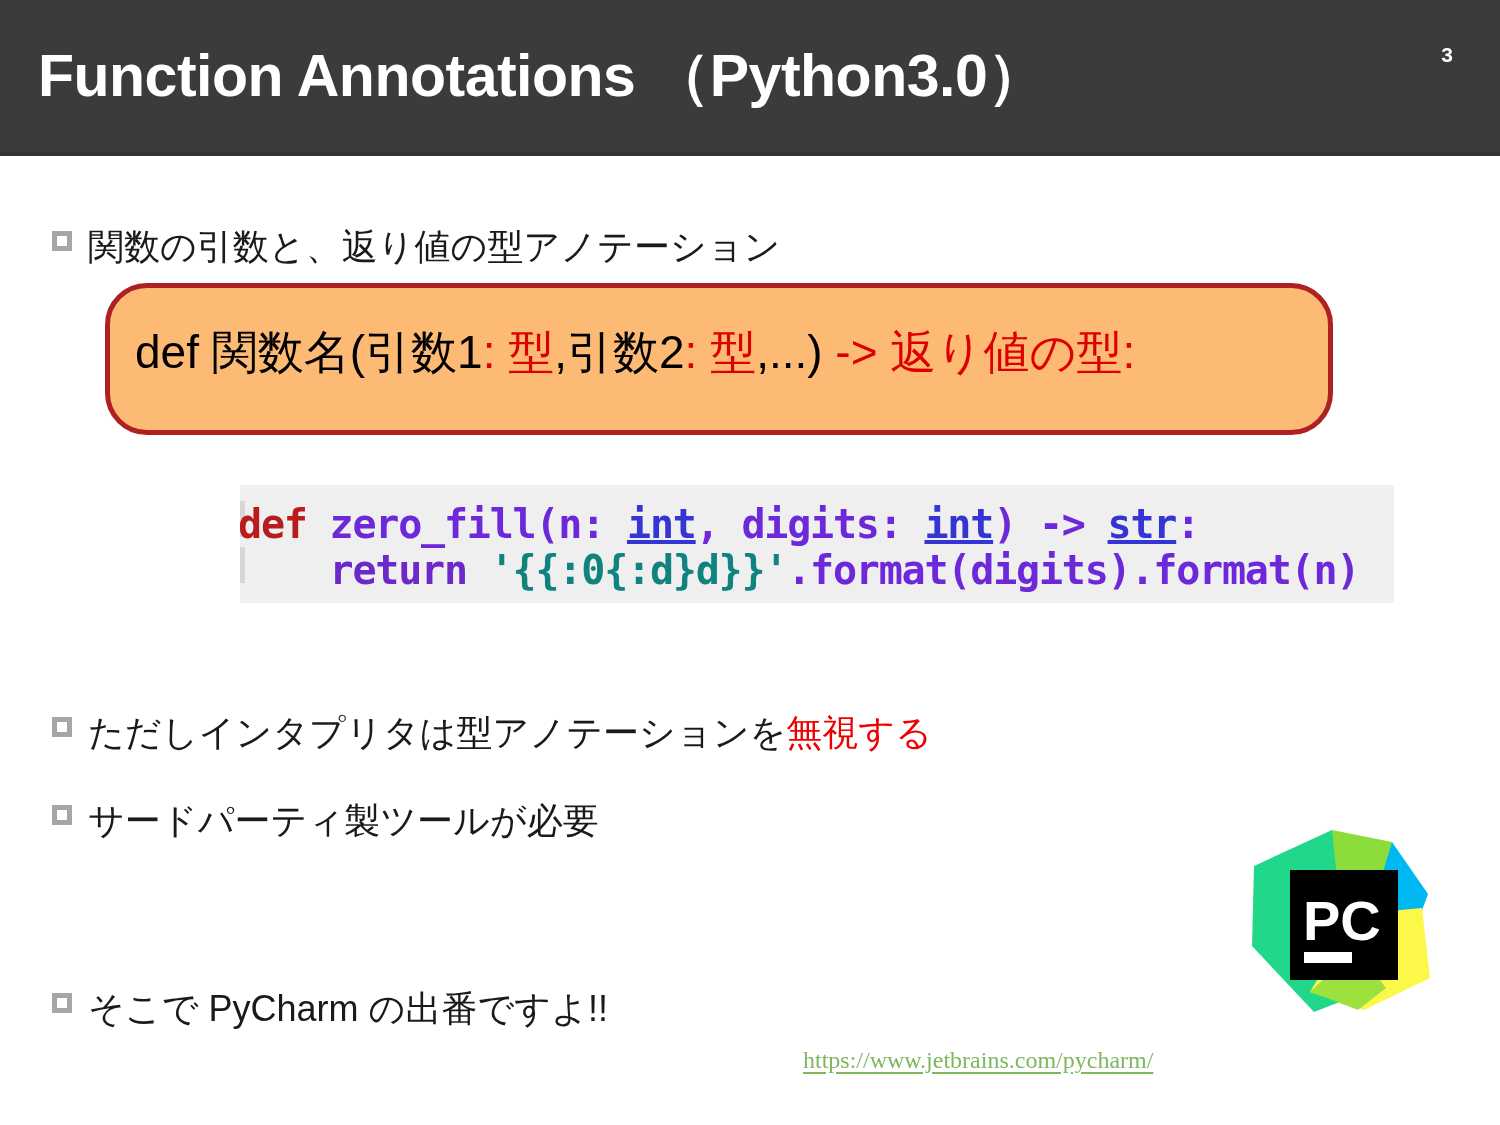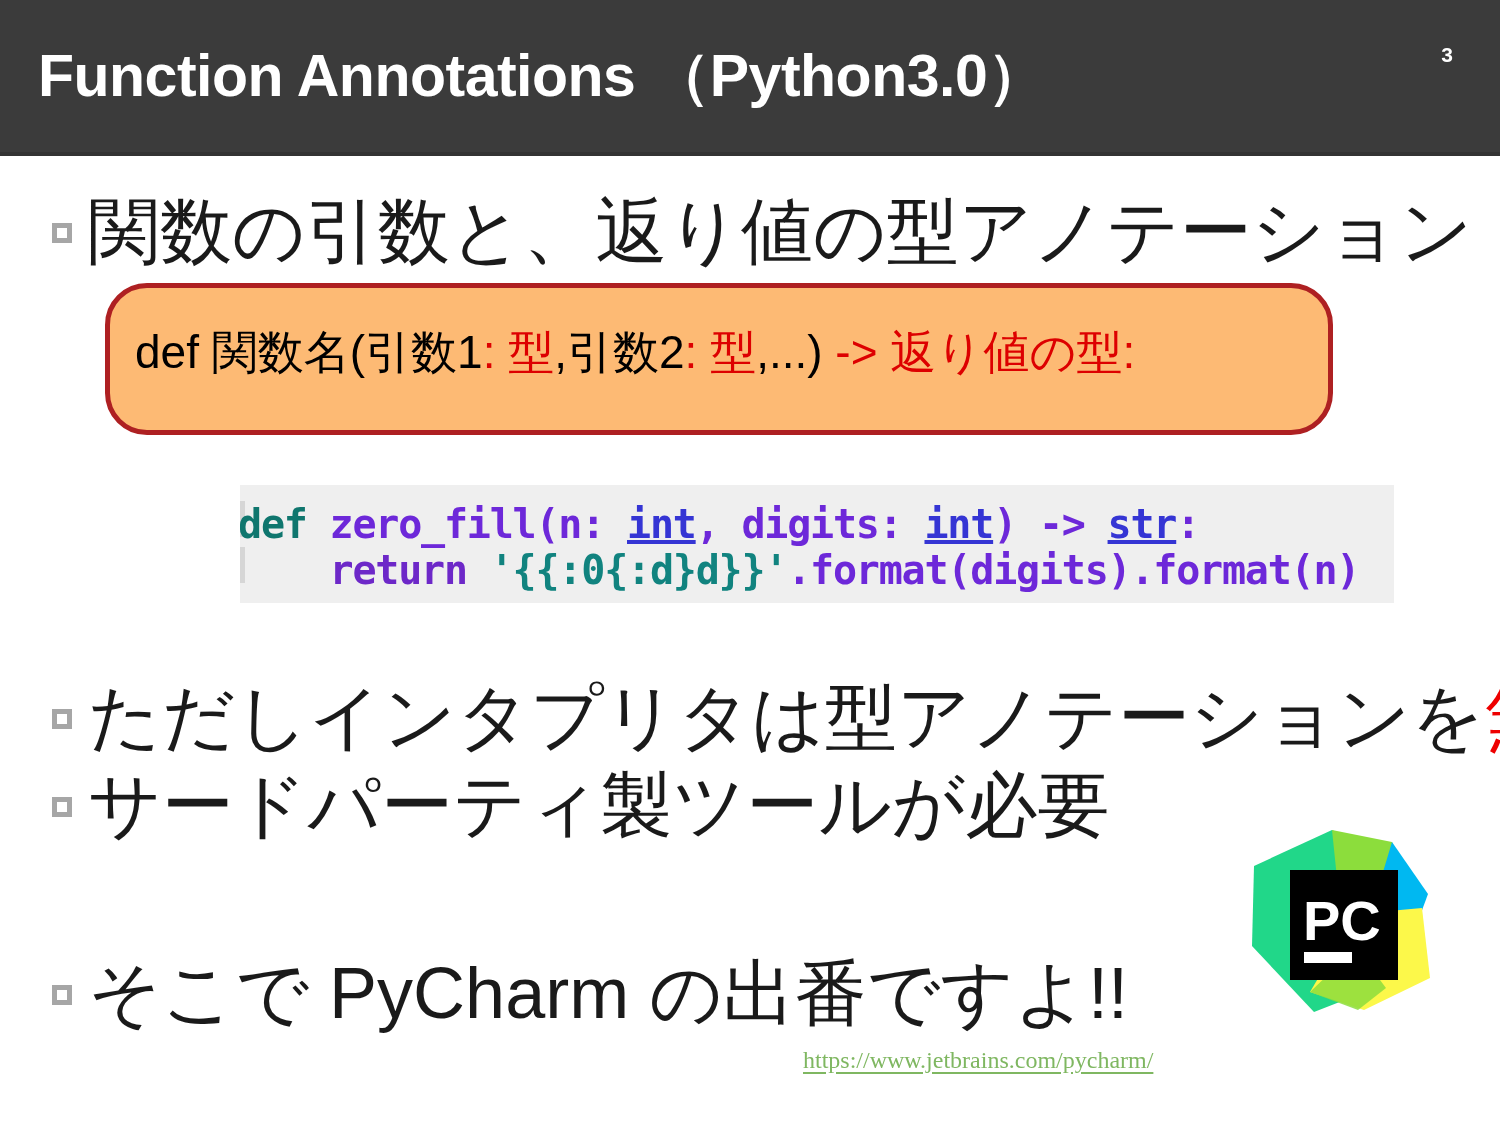--- a/index.html
+++ b/index.html
@@ -62,23 +62,24 @@
     height: 20px;
     border: 5px solid #a6a6a6;
     background: #ffffff;
     box-sizing: border-box;
     flex: 0 0 auto;
     margin-right: 16px;
     position: relative;
     top: 2px;
   }
   .bullet-text {
-    font-size: 72px;
+    font-size: 36px;
     line-height: 62px;
     color: #1a1a1a;
+    margin-top: 16px;
   }
   .bullet-text .red {
     color: #ee0000;
   }
 
   #bullet-1 { left: 52px; top: 200px; }
   #bullet-2 { left: 52px; top: 686px; }
   #bullet-3 { left: 52px; top: 774px; }
   #bullet-4 { left: 52px; top: 962px; }
 
@@ -137,21 +138,21 @@
     position: absolute;
     font-family: "DejaVu Sans Mono", "Liberation Mono", monospace;
     font-size: 40px;
     line-height: 46px;
     font-weight: bold;
     white-space: pre;
     letter-spacing: -1.2px;
   }
   #code-line-1 { left: -2px; top: 16px; }
   #code-line-2 { left: -2px; top: 62px; }
-  .tok-kw   { color: #0f766e; }
+  .tok-kw   { color: #b91c1c; }
   .tok-kw2  { color: #6d28c8; }
   .tok-type { color: #3535d4; text-decoration: underline; }
   .tok-plain{ color: #6d28d9; }
   .tok-str  { color: #11837f; }
 
   
   #pycharm-logo {
     position: absolute;
     left: 1246px;
     top: 828px;

